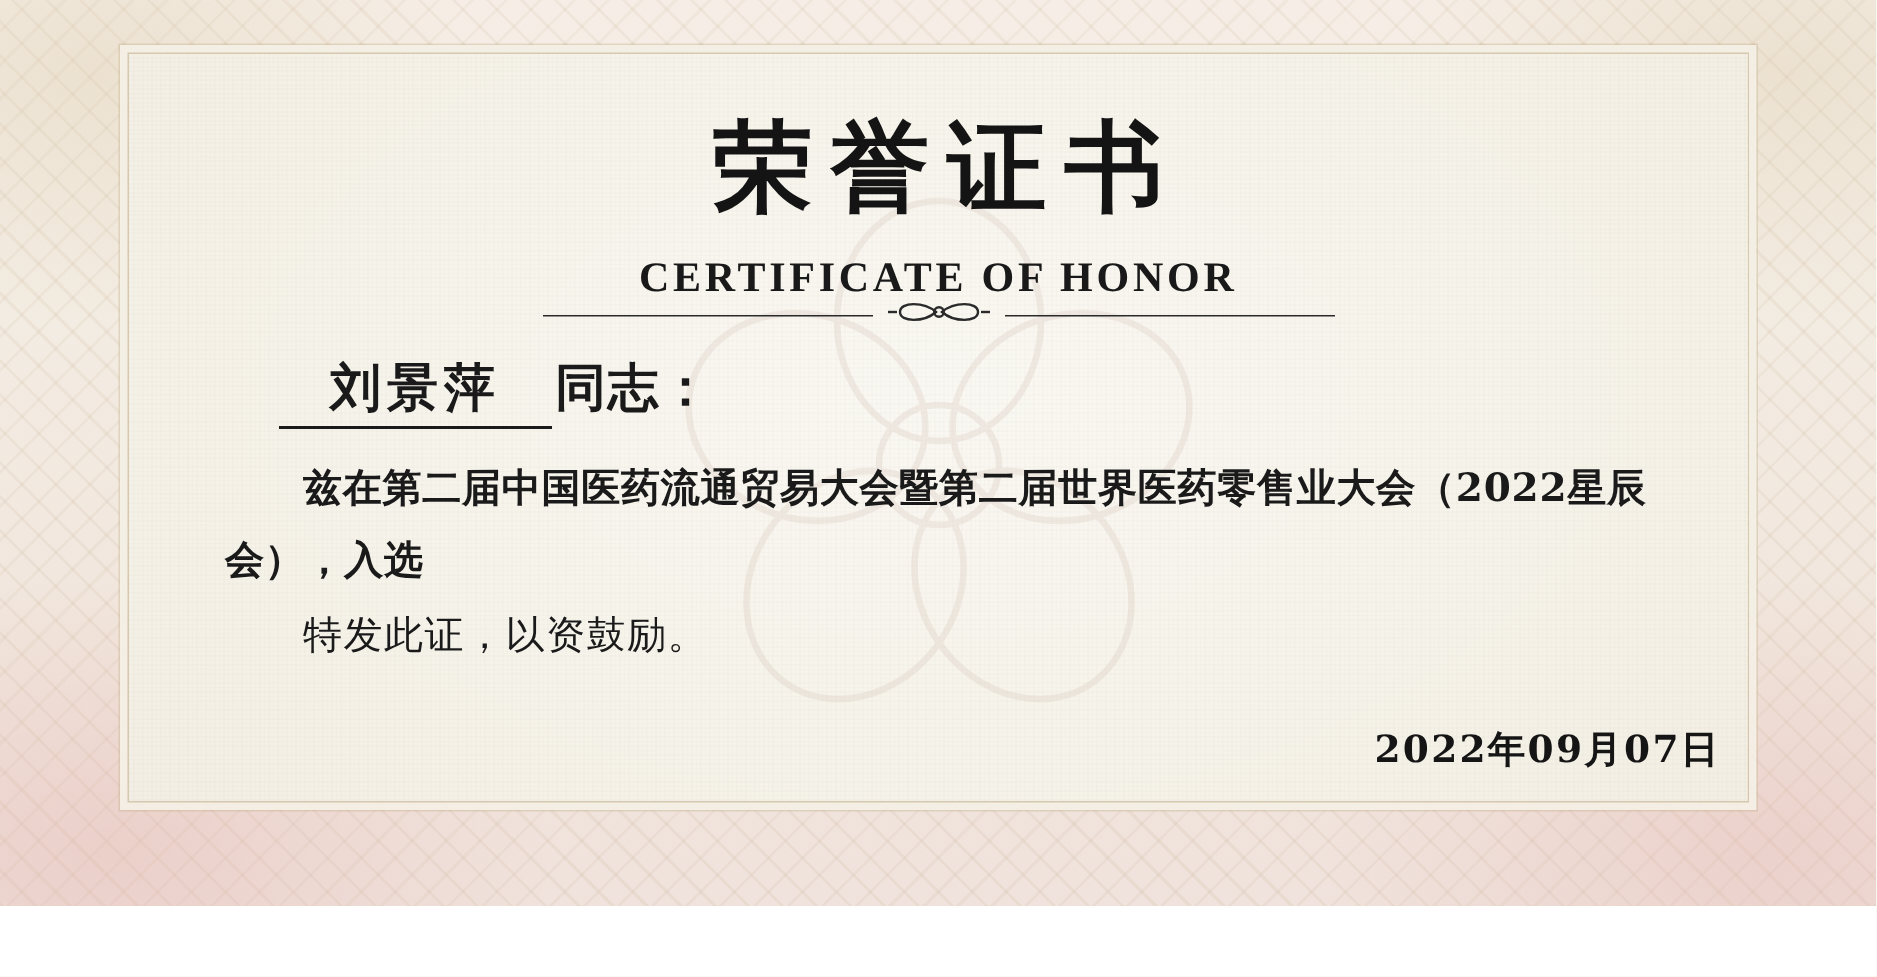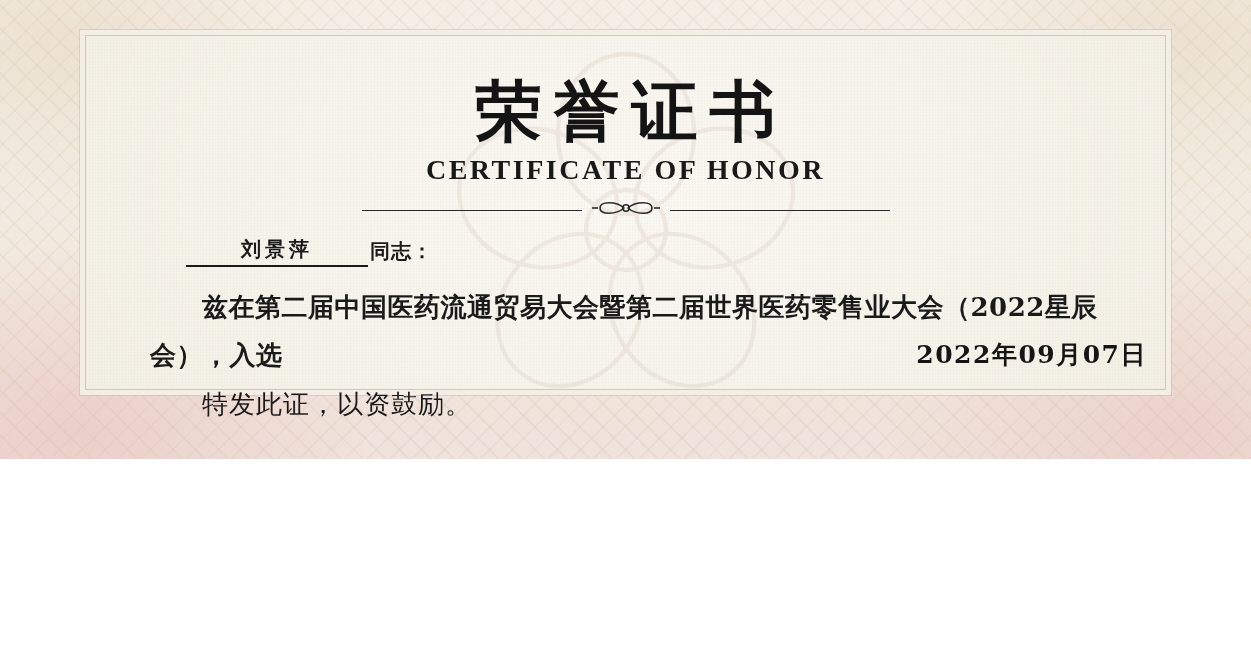--- a/index.html
+++ b/index.html
@@ -7,21 +7,21 @@
     padding: 0;
     background: #ffffff;
   }
   body {
     font-family: "Liberation Serif", serif;
   }
 
   .certificate {
     position: relative;
     width: 1251px;
-    height: 459px;
+    height: 604px;
     overflow: hidden;
     background: #f5f2ea;
   }
 
   
   .border-outer {
     position: absolute;
     inset: 0;
     background:
       linear-gradient(180deg, #f6eee6 0%, #f3ece2 35%, #f1e6dd 70%, #f0e2dc 100%);
@@ -104,21 +104,21 @@
     font-size: 66px;
     font-weight: 700;
     letter-spacing: 12px;
     color: #141414;
     line-height: 1;
     text-indent: 12px;
   }
 
   .title-en {
     position: absolute;
-    top: 118px;
+    top: 134px;
     left: 0;
     right: 0;
     text-align: center;
     font-family: "Liberation Serif", serif;
     font-size: 28px;
     font-weight: 700;
     letter-spacing: 2.5px;
     color: #191919;
   }
 
@@ -145,25 +145,25 @@
   .body-block {
     position: absolute;
     top: 200px;
     left: 64px;
     right: 52px;
     color: #1a1a1a;
     font-family: "DejaVu Serif", "Liberation Serif", serif;
   }
 
   .recipient-line {
-    font-size: 20px;
+    font-size: 34px;
     font-weight: 700;
     letter-spacing: 1px;
     display: flex;
-    align-items: flex-end;
+    align-items: flex-start;
     margin-left: 36px;
     margin-bottom: 16px;
   }
   .recipient-name {
     display: inline-block;
     min-width: 170px;
     text-align: center;
     border-bottom: 2px solid #1a1a1a;
     padding: 0 6px 2px 6px;
     letter-spacing: 4px;

